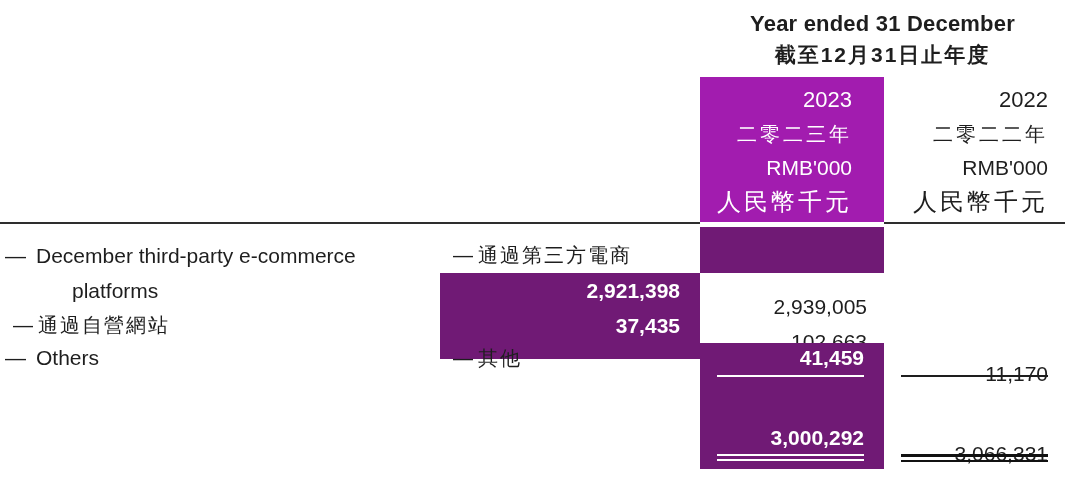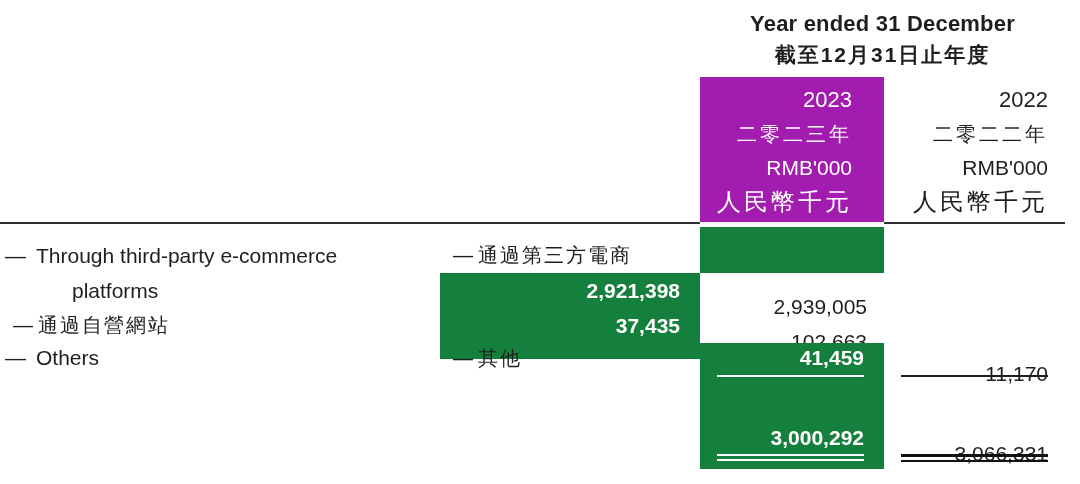--- a/index.html
+++ b/index.html
@@ -61,21 +61,21 @@
   }
   .headbox.plain { padding-right: 17px; }
   .headbox div { line-height: 34px; }
   .hd-year  { font-size: 22px; }
   .hd-yearzh{ font-size: 20px; letter-spacing: 3px; }
   .hd-unit  { font-size: 21px; }
   .hd-unitzh{ font-size: 24px; letter-spacing: 3px; }
 
   
   .cell { box-sizing: border-box; }
-  .c3blue { background: #15803d; }
+  .c3blue { background: #701a75; }
   .row.spacer   { height: 15px; }
   .row.spacer .c3blue { border-top: 4px solid #ffffff; }
   .row.line     { height: 35px; }
   .row.line3    { height: 30px; }
   .row.rule1    { height: 8px; }
   .row.gap      { height: 42px; }
   .row.totalrow { height: 30px; }
   .row.rule2    { height: 9px; }
   .row.bottompad{ height: 5px; }
 
@@ -154,21 +154,21 @@
     </div>
 
     <div class="row spacer">
       <div class="cell"></div>
         <div class="cell"></div>
       <div class="cell c3blue"></div>
       <div class="cell"></div>
     </div>
 
     <div class="row line">
-      <div class="cell lab-en"><span class="dash-en">—</span><span>Through third-party e-commerce</span></div>
+      <div class="cell lab-en"><span class="dash-en">—</span><span>December third-party e-commerce</span></div>
       <div class="cell lab-zh"><span class="dash-zh">—</span><span>通過第三方電商</span></div>
       <div class="cell c3blue"></div>
       <div class="cell"></div>
     </div>
 
     <div class="row line">
       <div class="cell lab-en indent-en">platforms</div>
       <div class="cell c3blue num c3">2,921,398</div>
       <div class="cell num c4">2,939,005</div>
     </div>

